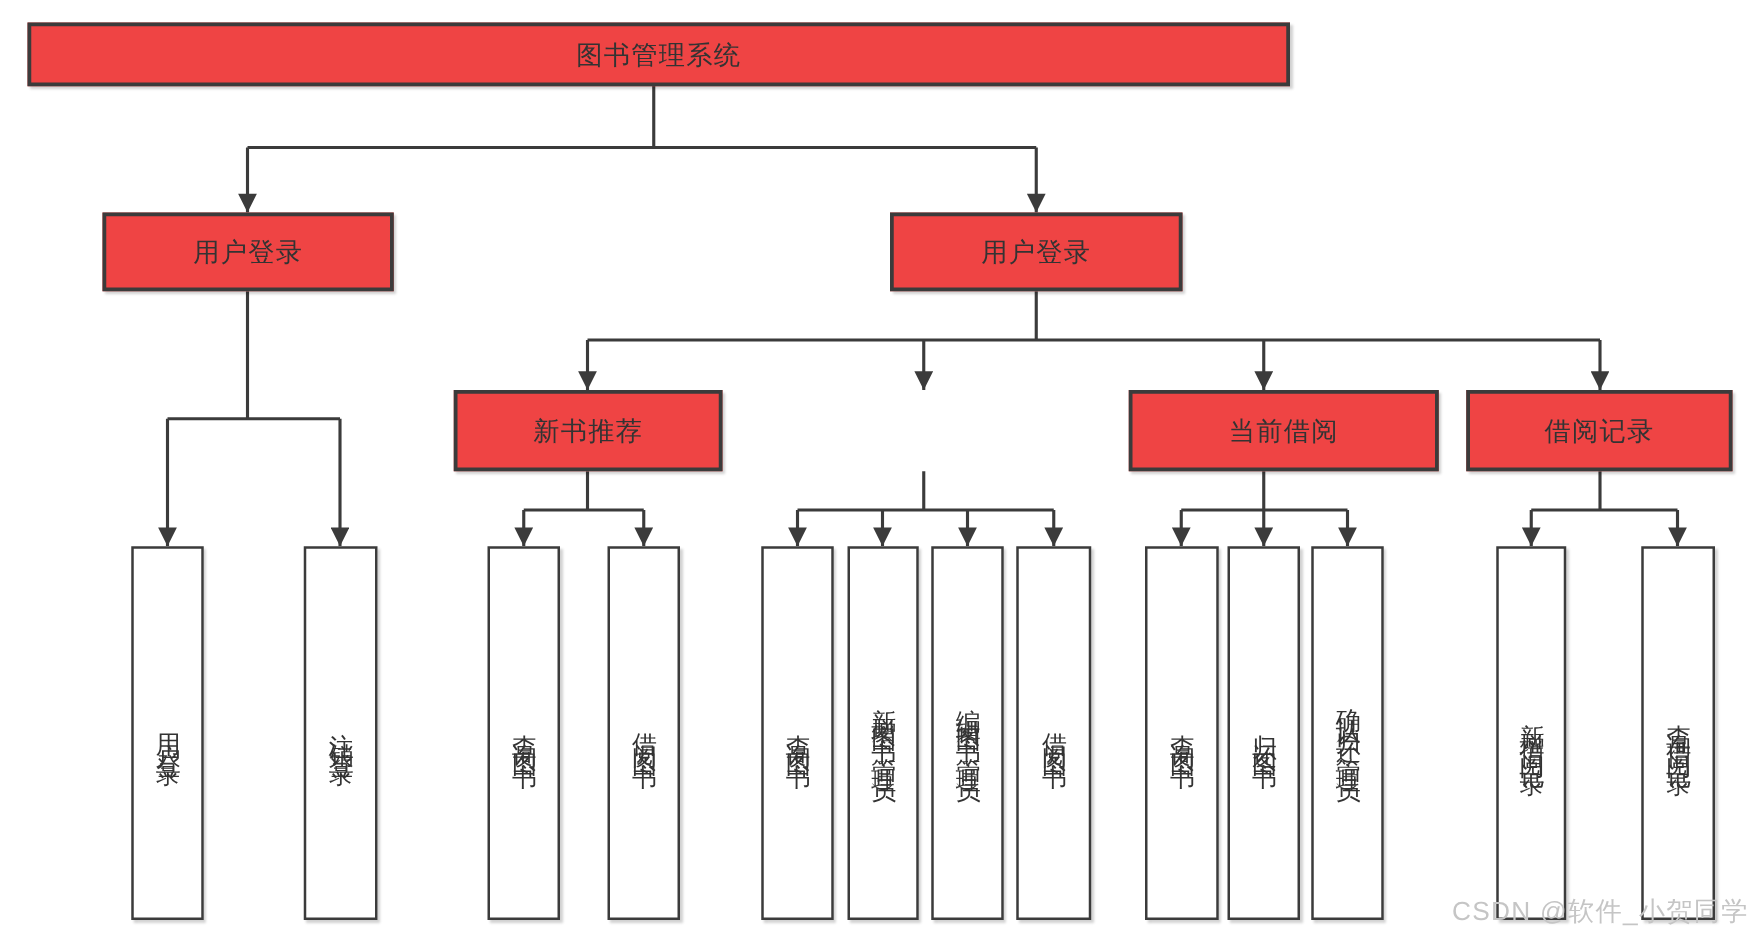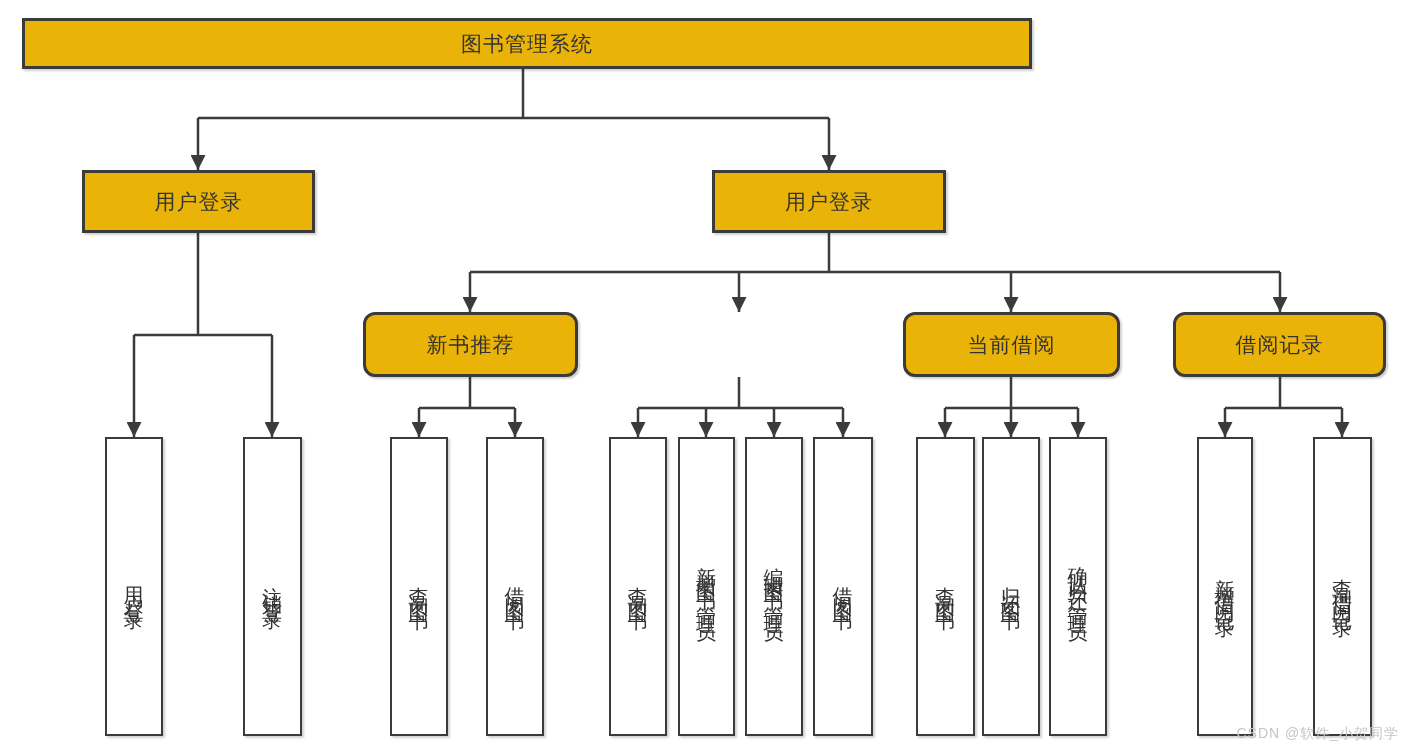--- a/index.html
+++ b/index.html
@@ -2,21 +2,21 @@
 <html><head>
 <meta charset="utf-8">
 <style>
   html,body{margin:0;padding:0;background:#ffffff;}
   body{font-family:"Liberation Sans","DejaVu Sans",sans-serif;}
   #canvas{position:relative;width:1405px;height:747px;background:#ffffff;overflow:hidden;}
   #connectors{position:absolute;left:0;top:0;width:1405px;height:747px;}
   .node{
     position:absolute;
     box-sizing:border-box;
-    background:#eab308;
+    background:#ef4444;
     border:3px solid #3b3b3b;
     display:flex;
     align-items:center;
     justify-content:center;
     color:#333333;
     font-size:21px;
     letter-spacing:1px;
     box-shadow:2px 2px 2px rgba(0,0,0,0.18);
   }
   .vnode{
@@ -37,38 +37,38 @@
     letter-spacing:8px;
     line-height:1;
     white-space:nowrap;
   }
   
   .n-root{left:22px;top:18px;width:1010px;height:51px;}
   
   .n-userlogin{left:82px;top:170px;width:233px;height:63px;}
   .n-bookmgmt{left:712px;top:170px;width:234px;height:63px;}
   
-  .lvl3{top:312px;height:65px;border-radius:12px;}
+  .lvl3{top:312px;height:65px;}
   .n-newbook{left:363px;width:215px;}
   .n-bookborrow{left:633px;width:212px;}
-  .n-currentborrow{left:903px;width:217px;font-family:Liberation Serif, serif;}
+  .n-currentborrow{left:903px;width:248px;font-family:Liberation Serif, serif;}
   .n-borrowrecord{left:1173px;width:213px;}
   
   .lvl4{top:437px;height:299px;width:58px;}
   .v-a1{left:105px;} .v-a2{left:243px;width:59px;}
   .v-b1{left:390px;} .v-b2{left:486px;}
   .v-c1{left:609px;} .v-c2{left:678px;width:57px;} .v-c3{left:745px;} .v-c4{left:813px;width:60px;}
   .v-d1{left:916px;width:59px;} .v-d2{left:982px;} .v-d3{left:1049px;}
   .v-e1{left:1197px;width:56px;} .v-e2{left:1313px;width:59px;}
   
   .watermark{
     position:absolute;
     right:6px;
     bottom:4px;
-    font-size:14px;
+    font-size:21px;
     color:#c5c5c5;
     letter-spacing:1px;
     white-space:nowrap;
   }
 </style>
 </head>
 <body>
 
 <div id="canvas">
 

